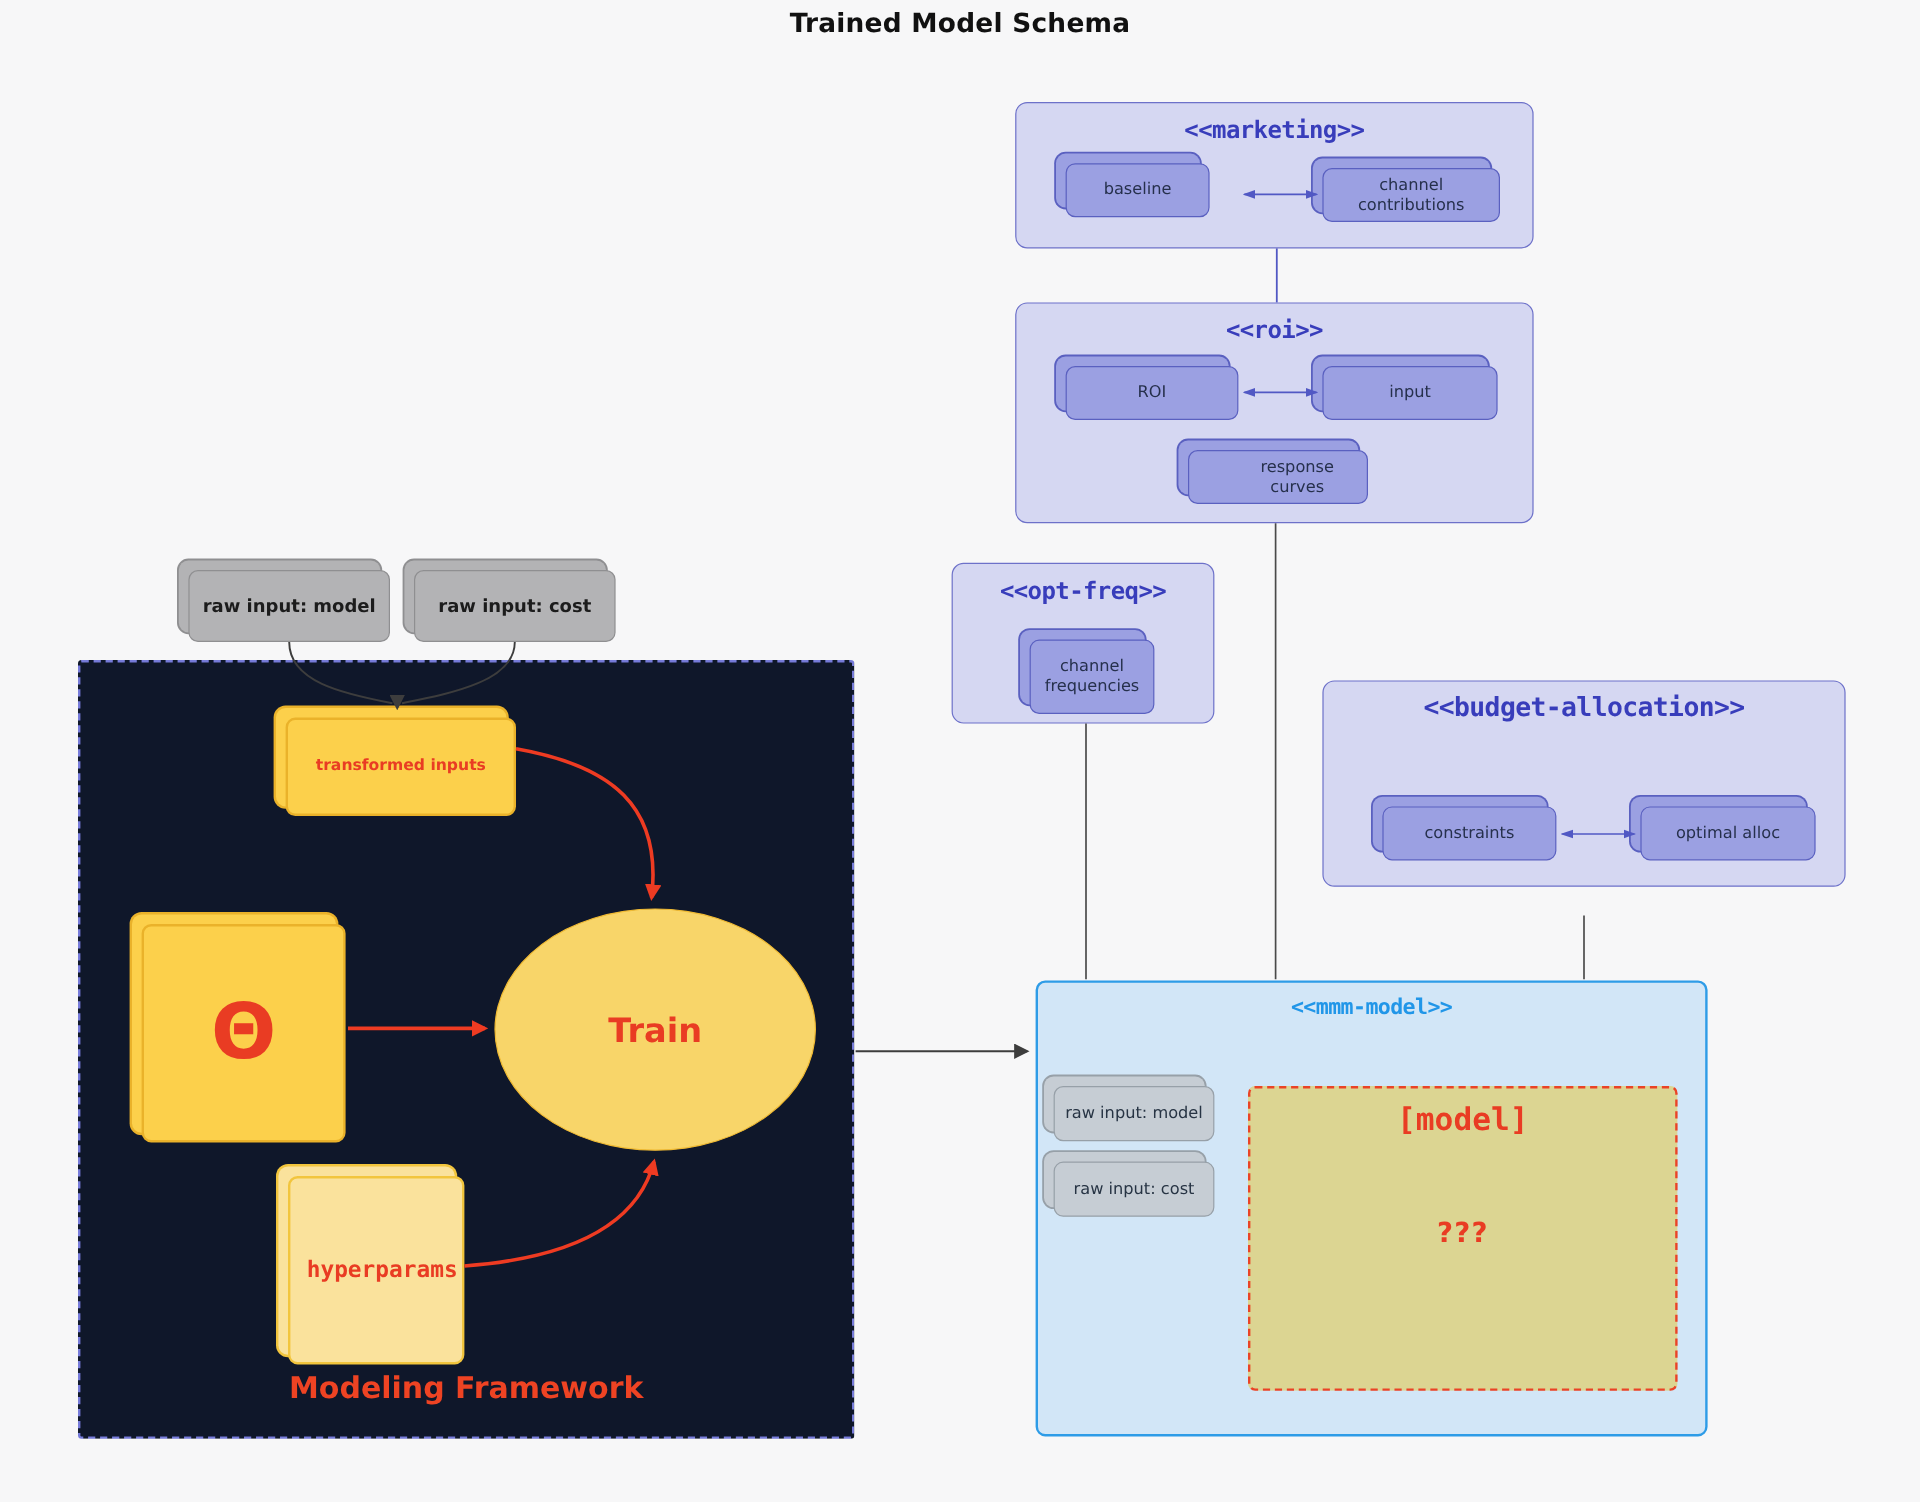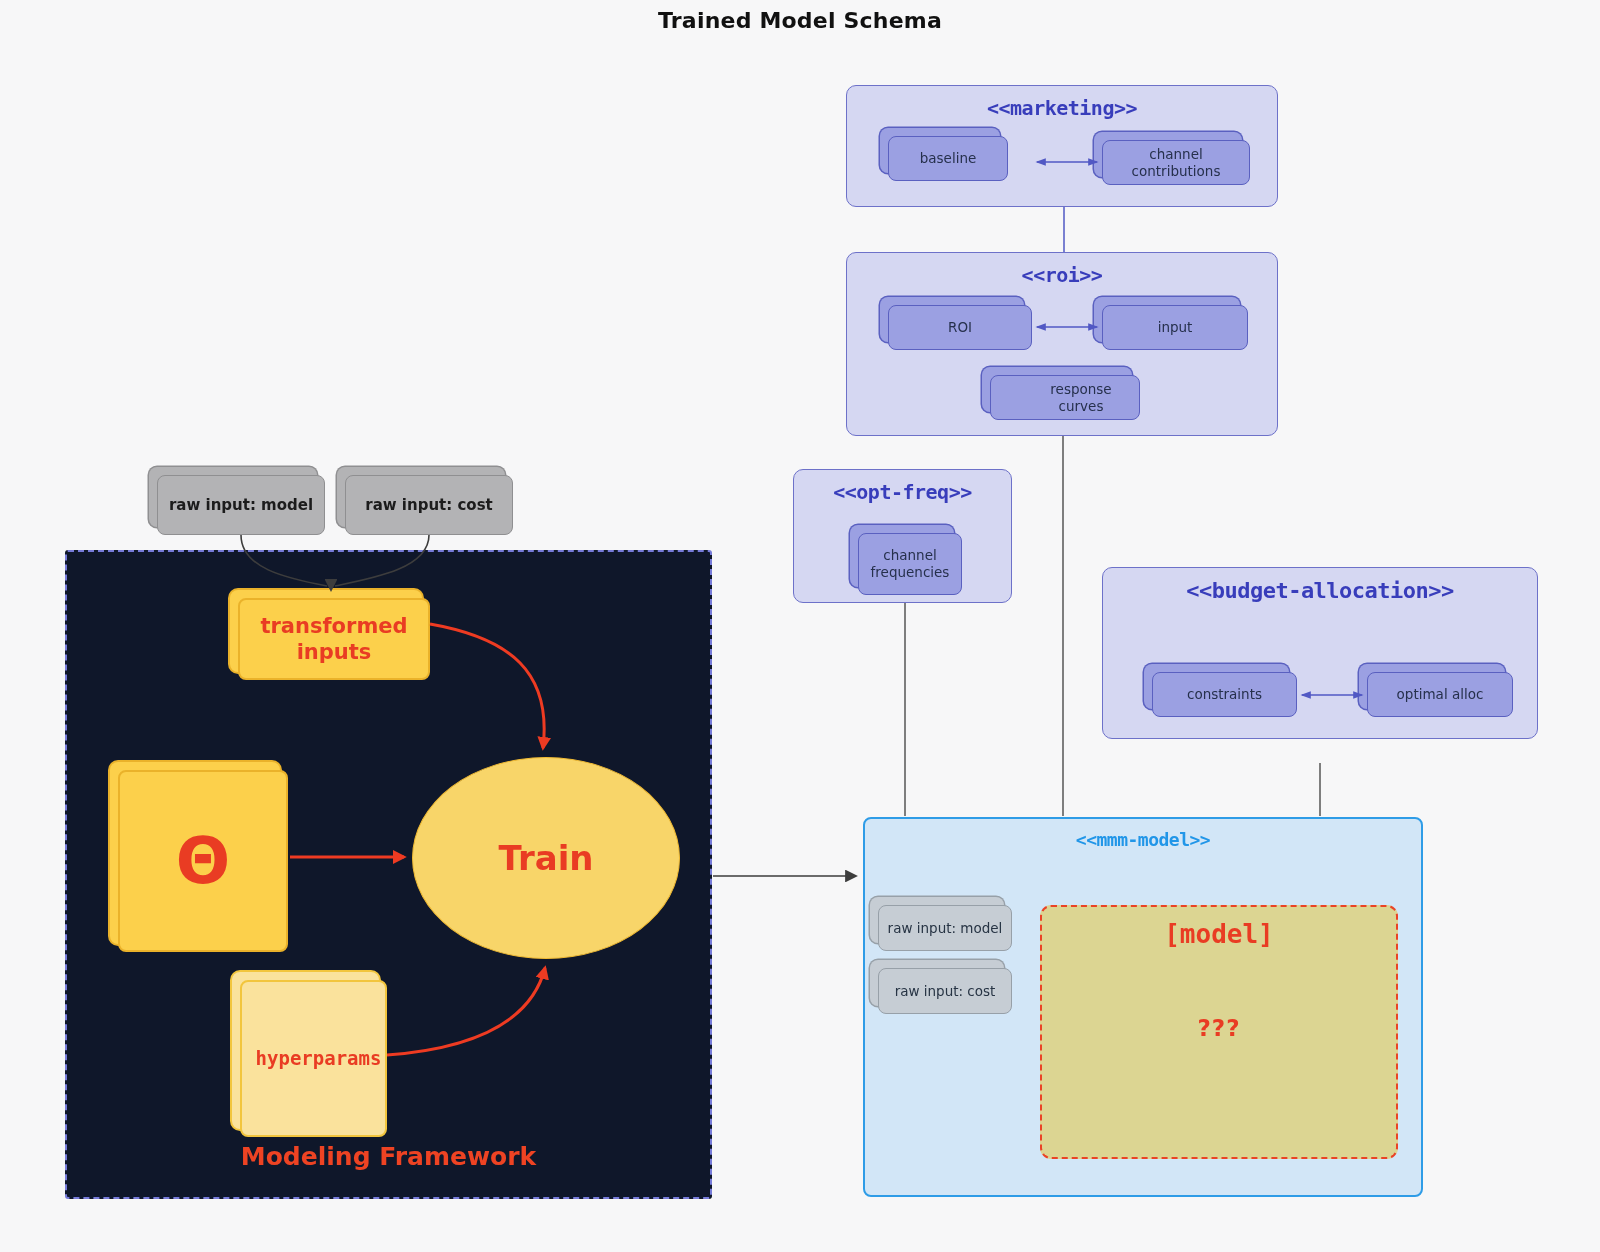--- a/index.html
+++ b/index.html
@@ -41,29 +41,29 @@
     box-shadow:-8px -8px 0 0 var(--fill), -8px -8px 0 1.5px var(--stroke);
   }
   .gray-ext{--fill:#b3b3b5;--stroke:#8f8f91;font-weight:bold;font-size:15px;color:#1c1c1c;}
   .gray-mmm{--fill:#c6cdd4;--stroke:#97a0a8;color:#273444;}
   .yellow{--fill:#fcd04b;--stroke:#eab22a;border-width:2px;
           box-shadow:-8px -8px 0 0 var(--fill), -8px -8px 0 2px var(--stroke);}
   .yellow-light{--fill:#fae29c;--stroke:#f2c53d;border-width:2px;
           box-shadow:-8px -8px 0 0 var(--fill), -8px -8px 0 2px var(--stroke);}
   .red-text{color:#e93c23;font-weight:bold;}
 
-  .transformed-label{font-size:21px;}
+  .transformed-label{font-size:13px;}
   .theta-glyph{font-size:64px;font-weight:bold;line-height:1;}
   .hyper-label{font-family:"DejaVu Sans Mono","Liberation Mono",monospace;font-size:19px;}
 
   .ellipse{
     position:absolute;border-radius:50%;
     background:#f8d569;border:1.5px solid #f0ba33;
     display:flex;align-items:center;justify-content:center;
-    font-size:34px;font-weight:bold;color:#e93c23;
+    font-size:28px;font-weight:bold;color:#e93c23;
   }
 
   
   .model-box{
     position:absolute;box-sizing:border-box;border-radius:6px;
     background:#dcd592;border:2.5px dashed #ea4326;
   }
   .model-title{
     position:absolute;top:12px;left:0;width:100%;text-align:center;
     font-family:"DejaVu Sans Mono","Liberation Mono",monospace;
@@ -110,21 +110,21 @@
     <div class="container-title" style="font-size:22px;">&lt;&lt;budget-allocation&gt;&gt;</div>
   </div>
   <div class="card stack" style="left:1152px;top:672px;width:145px;height:45px;">constraints</div>
   <div class="card stack" style="left:1367px;top:672px;width:146px;height:45px;">optimal alloc</div>
 
   <div class="container blue" style="left:863px;top:817px;width:560px;height:380px;">
     <div class="container-title">&lt;&lt;mmm-model&gt;&gt;</div>
   </div>
   <div class="card stack gray-mmm" style="left:878px;top:905px;width:134px;height:46px;">raw input: model</div>
   <div class="card stack gray-mmm" style="left:878px;top:968px;width:134px;height:46px;">raw input: cost</div>
-  <div class="model-box" style="left:1040px;top:905px;width:358px;height:254px;border-radius:11px;">
+  <div class="model-box" style="left:1040px;top:905px;width:358px;height:254px;">
     <div class="model-title">[model]</div>
     <div class="model-body">???</div>
   </div>
 
   <div class="card stack gray-ext" style="left:157px;top:475px;width:168px;height:60px;">raw input: model</div>
   <div class="card stack gray-ext" style="left:345px;top:475px;width:168px;height:60px;">raw input: cost</div>
 
   <div class="container cream" style="left:65px;top:550px;width:647px;height:649px;">
     <div class="framework-label">Modeling Framework</div>
   </div>

